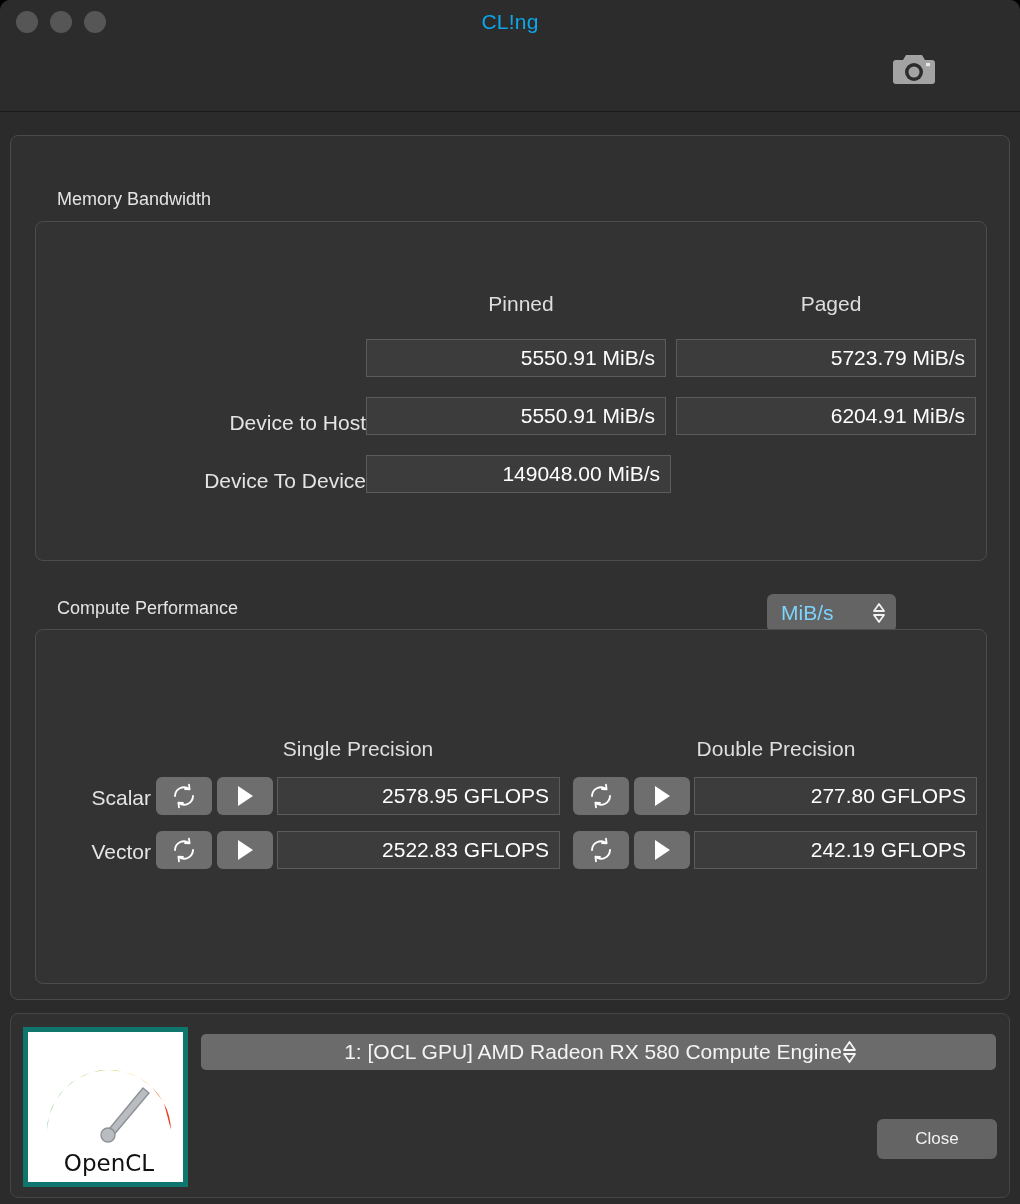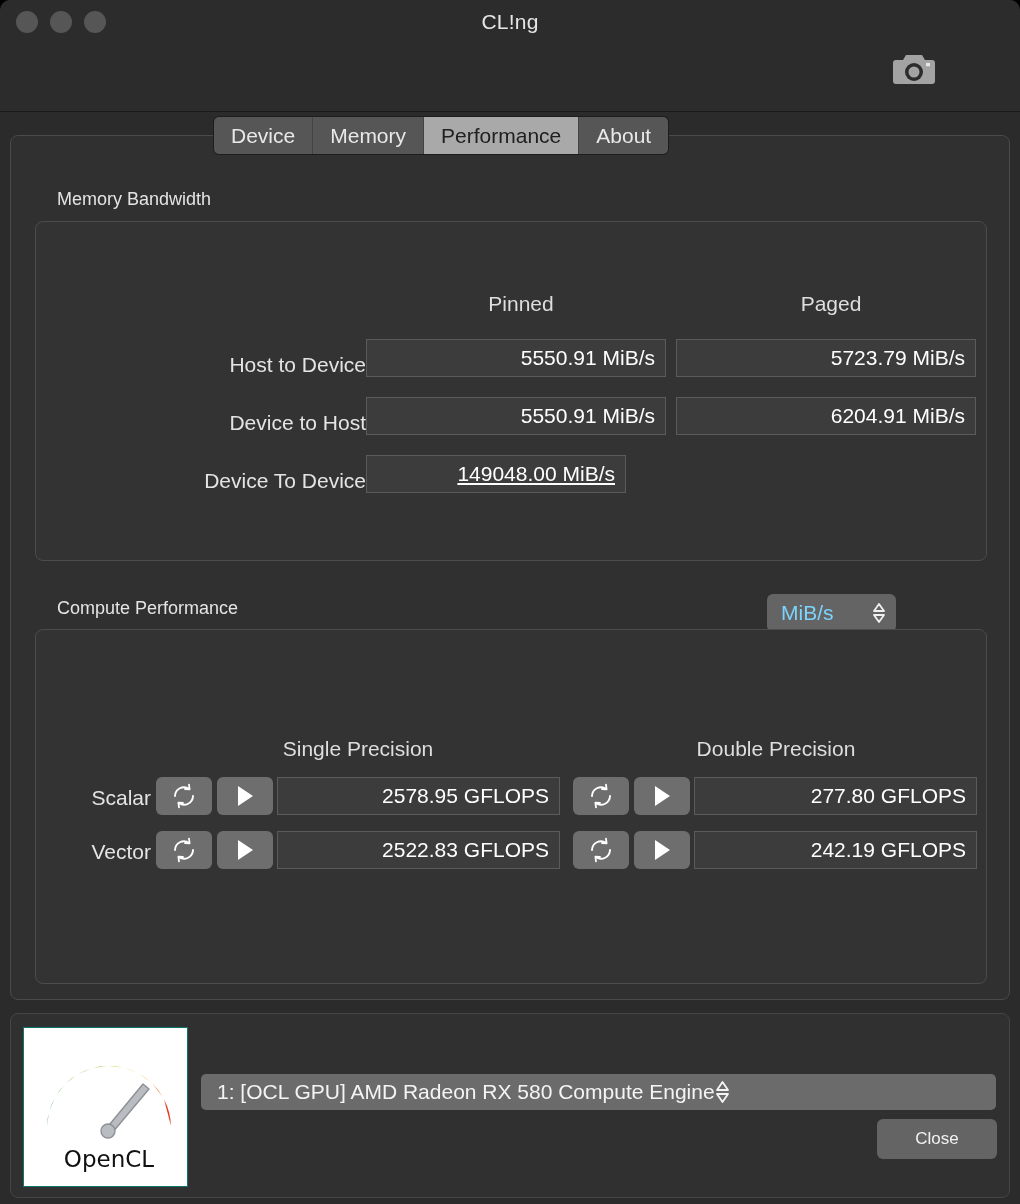--- a/index.html
+++ b/index.html
@@ -42,21 +42,21 @@
     width: 22px; height: 22px;
     border-radius: 50%;
     background: #565656;
   }
   #title {
     position: absolute;
     left: 0; top: 10px;
     width: 1020px;
     text-align: center;
     font-size: 21px;
-    color: #e5e5e5;
+    color: #0ea5e9;
     letter-spacing: 0.2px;
   }
   #camera-btn {
     position: absolute;
     right: 82px; top: 48px;
     width: 48px; height: 42px;
     display: flex;
     align-items: center;
     justify-content: center;
   }
@@ -193,21 +193,21 @@
     height: 185px;
     background: #303030;
     border: 1px solid #454545;
     border-radius: 8px;
   }
   #logo-card {
     position: absolute;
     left: 12px; top: 13px;
     width: 165px; height: 160px;
     background: #ffffff;
-    border: 1px solid #0f766e;
+    border: 5px solid #0f766e;
     display: flex;
     flex-direction: column;
     align-items: center;
     justify-content: flex-start;
     padding-top: 8px;
     padding-left: 7px;
   }
   #logo-text {
     font-size: 23px;
     color: #111;
@@ -215,25 +215,24 @@
     margin-top: 2px;
   }
   #device-popup {
     position: absolute;
     left: 190px; top: 20px;
     width: 795px; height: 36px;
     background: #6b6b6b;
     border-radius: 5px;
     display: flex;
     align-items: center;
-    justify-content: flex-start;
+    justify-content: center;
     padding: 0 12px 0 16px;
     color: #f4f4f4;
     font-size: 21px;
-    margin-top: 40px;
   }
   #close-btn {
     position: absolute;
     left: 866px; top: 105px;
     width: 120px; height: 40px;
     background: #646464;
     border-radius: 6px;
     display: flex;
     align-items: center;
     justify-content: center;
@@ -256,45 +255,38 @@
     <div id="camera-btn">
       <svg width="44" height="34" viewBox="0 0 44 34">
         <path d="M14 3 h16 l3 5 h7 a3 3 0 0 1 3 3 v18 a3 3 0 0 1 -3 3 h-36 a3 3 0 0 1 -3 -3 v-18 a3 3 0 0 1 3 -3 h7 z" fill="#a3a3a3"></path>
         <circle cx="22" cy="20" r="9" fill="#2c2c2c"></circle>
         <circle cx="22" cy="20" r="5.5" fill="#a3a3a3"></circle>
         <rect x="34" y="11" width="4" height="3.2" fill="#e8e8e8"></rect>
       </svg>
     </div>
   </div>
 
-  <div id="tabbar">
-    <div class="tab">Device</div>
-    <div class="tab">Memory</div>
-    <div class="tab selected">Performance</div>
-    <div class="tab">About</div>
-  </div>
 
   <div id="content">
 
     <div class="group-label" id="mem-label">Memory Bandwidth</div>
     <div class="groupbox" id="mem-group"></div>
 
     <div class="col-head" style="left:412px; top:156px; width:196px;">Pinned</div>
     <div class="col-head" style="left:722px; top:156px; width:196px;">Paged</div>
 
-    <div class="row-label" style="left:90px; top:217px; width:265px;">Host to Device</div>
     <div class="field" style="left:355px; top:203px; width:300px;">5550.91 MiB/s</div>
     <div class="field" style="left:665px; top:203px; width:300px;">5723.79 MiB/s</div>
 
     <div class="row-label" style="left:90px; top:275px; width:265px;">Device to Host</div>
     <div class="field" style="left:355px; top:261px; width:300px;">5550.91 MiB/s</div>
     <div class="field" style="left:665px; top:261px; width:300px;">6204.91 MiB/s</div>
 
     <div class="row-label" style="left:90px; top:333px; width:265px;">Device To Device</div>
-    <div class="field" style="left:355px; top:319px; width:260px;text-decoration:underline;">149048.00 MiB/s</div>
+    <div class="field" style="left:355px; top:319px; width:305px;">149048.00 MiB/s</div>
 
     <div id="unit-popup">
       <span>MiB/s</span>
       <span class="chev-updown">
         <svg width="14" height="22" viewBox="0 0 14 22">
           <path d="M7 2 L12 9 H2 Z" fill="none" stroke="#f0f0f0" stroke-width="1.8" stroke-linejoin="round"></path>
           <path d="M7 20 L12 13 H2 Z" fill="none" stroke="#f0f0f0" stroke-width="1.8" stroke-linejoin="round"></path>
         </svg>
       </span>
     </div>

